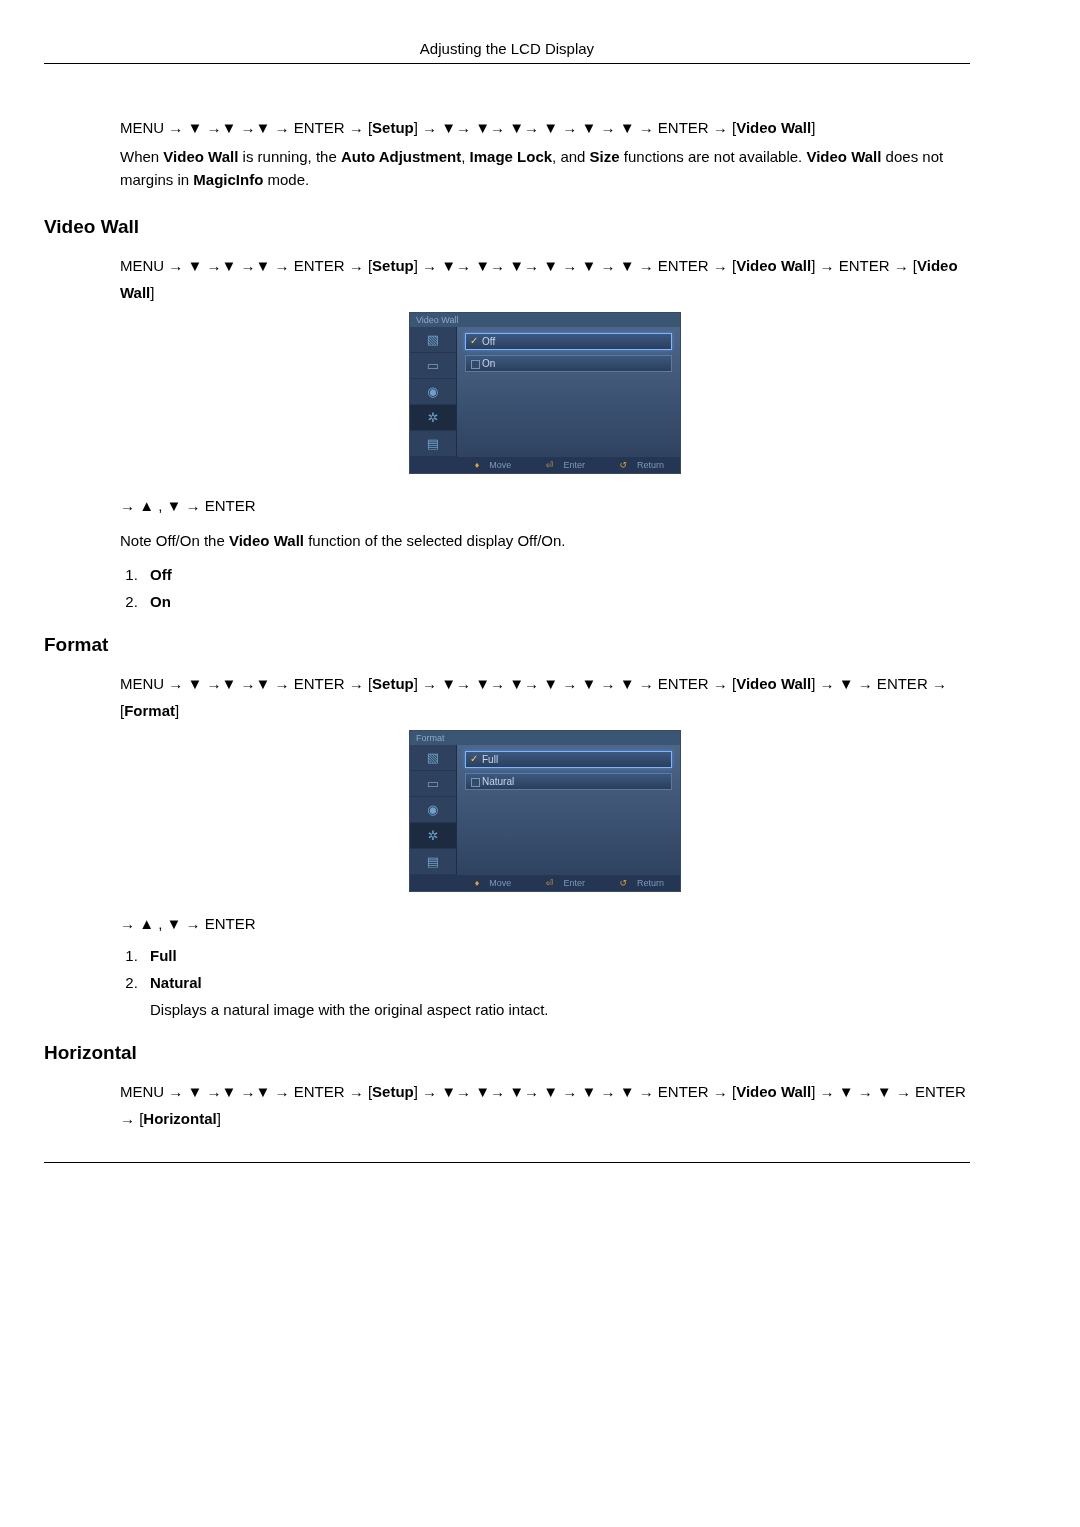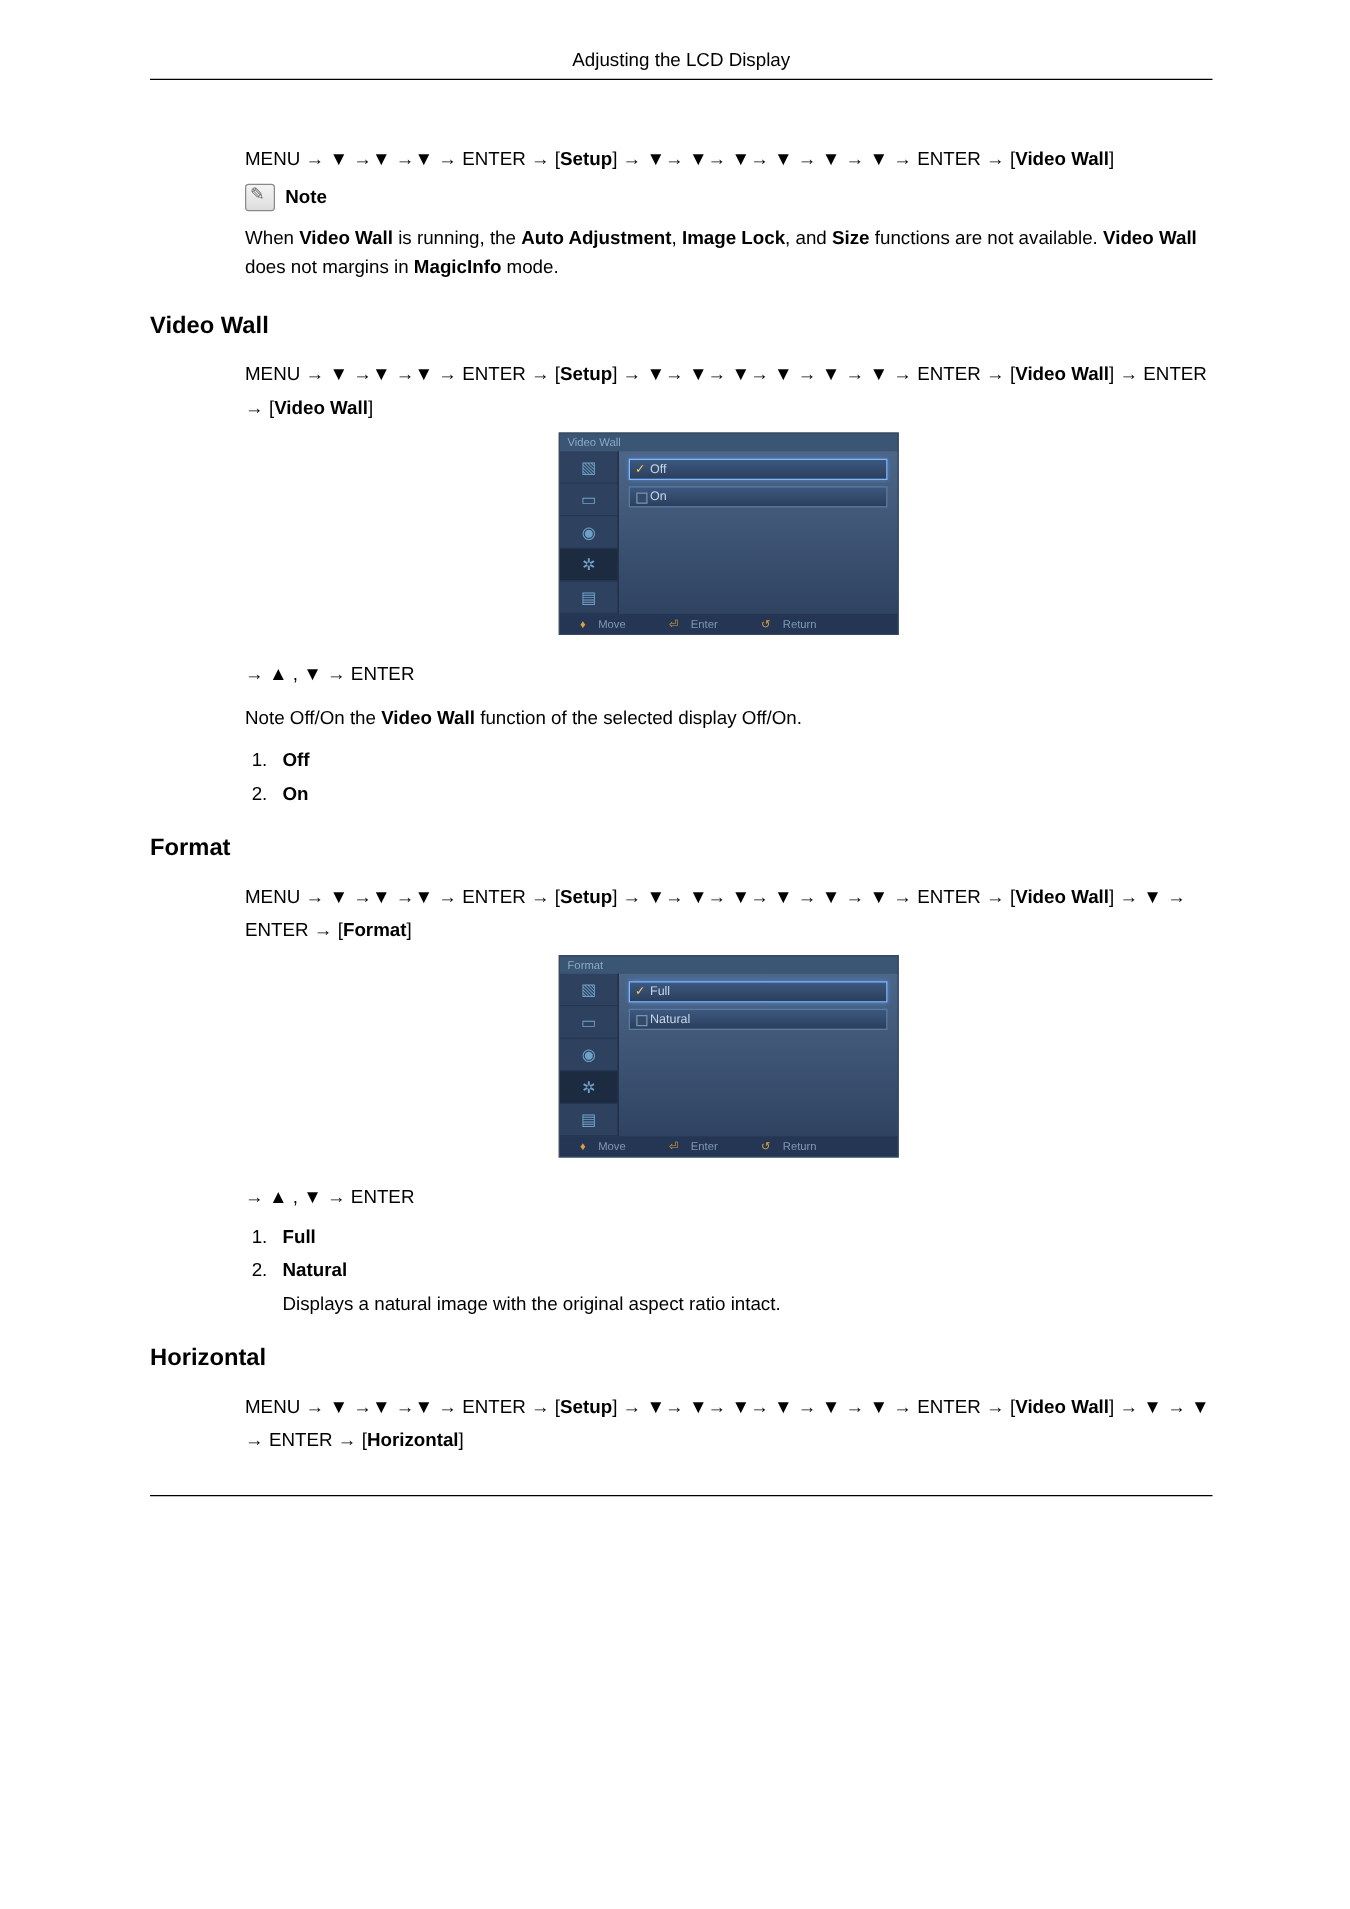--- a/index.html
+++ b/index.html
@@ -5,21 +5,21 @@
   body {
     font-family: Arial, Helvetica, sans-serif;
     font-size: 15px;
     color: #000;
     margin: 0;
     background: #fff;
   }
   .page {
     width: 1080px;
     margin: 0 auto;
-    padding: 40px 110px 60px 120px;
+    padding: 40px 110px 60px 44px;
     box-sizing: border-box;
   }
   .header-title {
     text-align: center;
     font-size: 15px;
     margin-bottom: 6px;
   }
   .header-under {
     border: none;
     border-top: 1px solid #000;
@@ -147,21 +147,21 @@
     content: "";
     position: absolute;
     left: 5px;
     top: 4px;
     width: 7px;
     height: 7px;
     border: 1px solid #7a94b4;
     background: #334a68;
   }
   .osd-foot {
-    text-align: left;
+    text-align: right;
     font-size: 9px;
     padding: 3px 0;
     background: #243654;
     color: #7d98b8;
   }
   .osd-foot span {
     margin: 0 8px;
   }
   .osd-foot .sym { color: #d8a040; margin-right: 2px; }
 
@@ -192,24 +192,20 @@
 <body>
 
 <div class="page">
 
   <div class="header-title">Adjusting the LCD Display</div>
   <hr class="header-under">
 
   <div class="body-indent">
     <div class="nav-line">
       <span>MENU → ▼ →▼ →▼ → ENTER → [</span><span class="bracket-word">Setup</span><span>] → ▼→ ▼→ ▼→ ▼ → ▼ → ▼ → ENTER → [</span><span class="bracket-word">Video Wall</span><span>]</span>
-    </div>
-    <div class="note-row">
-      <span class="note-icon"></span>
-      <span class="note-label">Note</span>
     </div>
     <div class="para">
       <span>When </span><b>Video Wall</b><span> is running, the </span><b>Auto Adjustment</b><span>, </span><b>Image Lock</b><span>, and </span><b>Size</b><span> functions are not available. </span><b>Video Wall</b><span> does not margins in </span><b>MagicInfo</b><span> mode.</span>
     </div>
   </div>
 
   <h2 class="section">Video Wall</h2>
   <div class="body-indent">
     <div class="nav-line">
       <span>MENU → ▼ →▼ →▼ → ENTER → [</span><span class="bracket-word">Setup</span><span>] → ▼→ ▼→ ▼→ ▼ → ▼ → ▼ → ENTER → [</span><span class="bracket-word">Video Wall</span><span>] → ENTER → [</span><span class="bracket-word">Video Wall</span><span>]</span>

